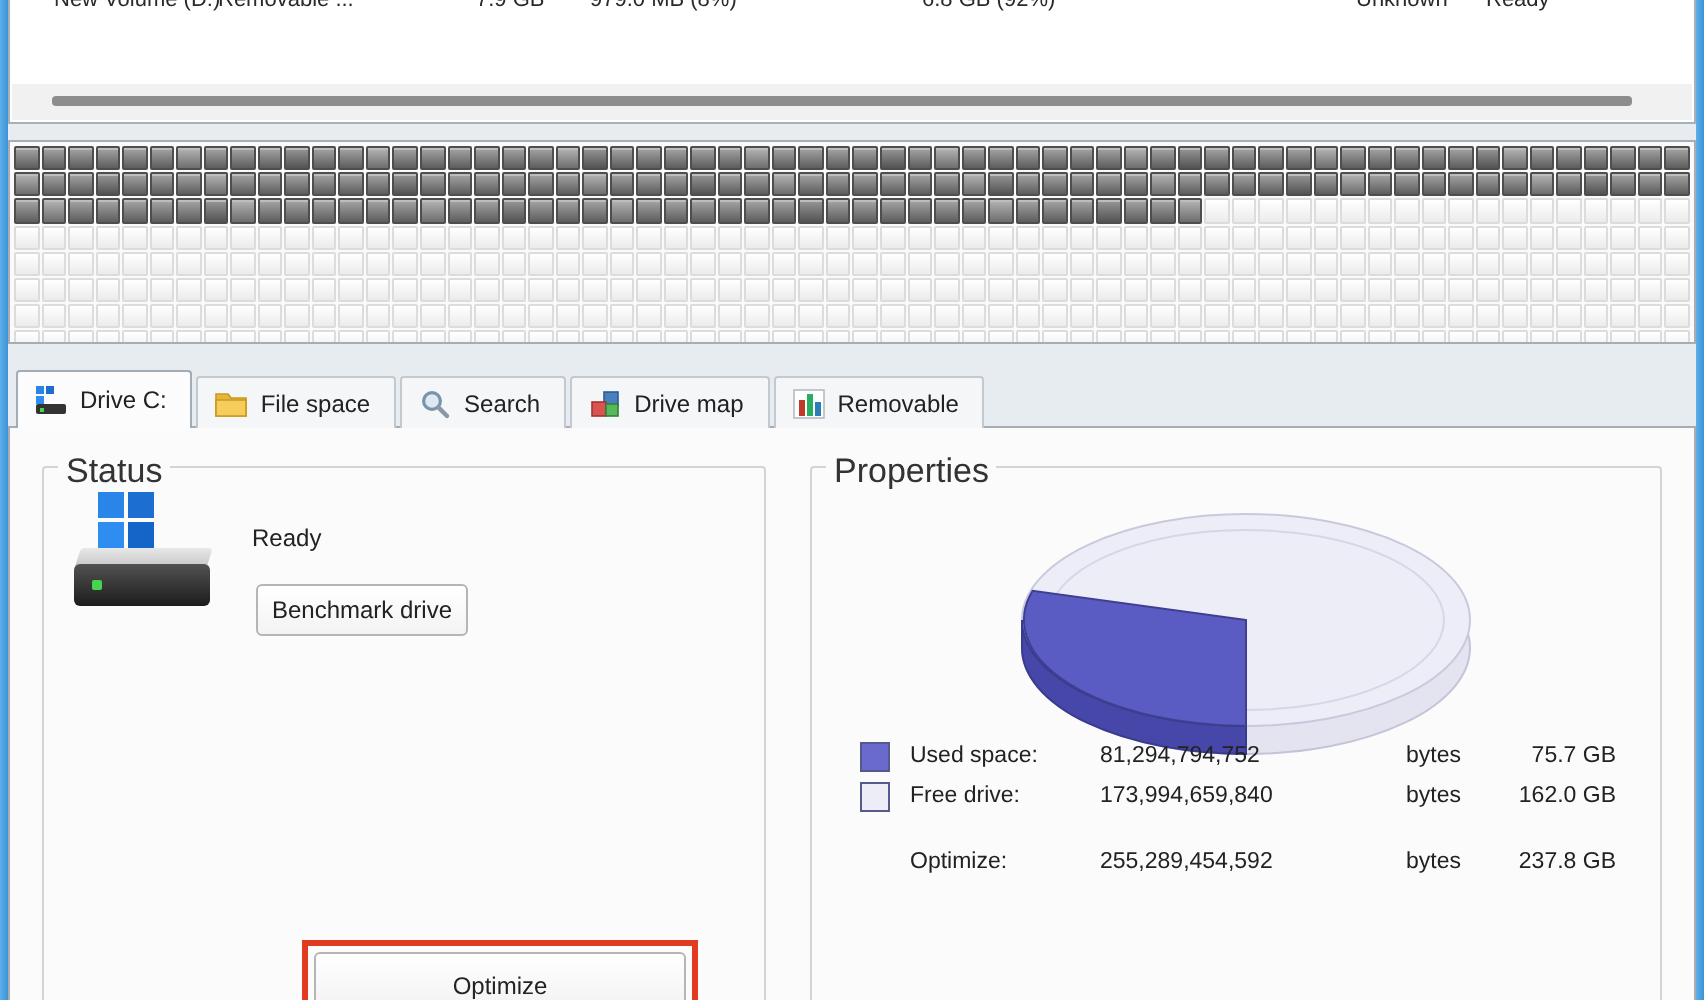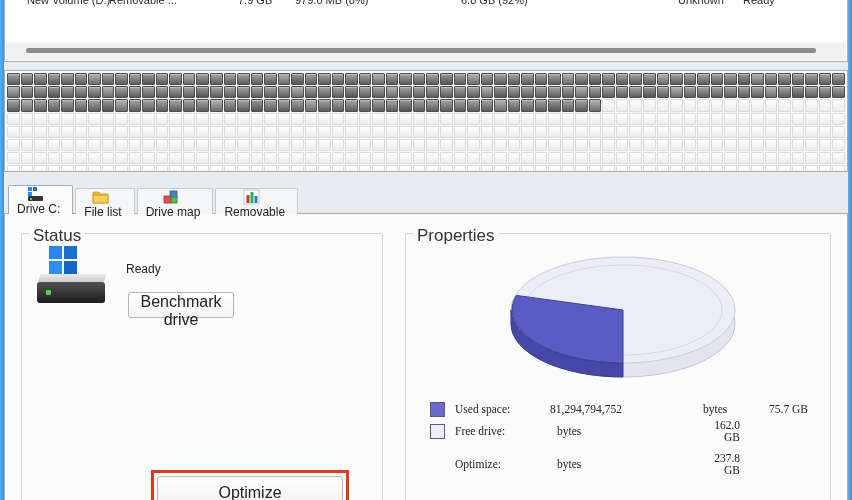--- a/index.html
+++ b/index.html
@@ -27,21 +27,21 @@
   .blk { height:12.2px; border-radius:1px; }
   .blk.e { background:linear-gradient(180deg,#ffffff 0%,#ebebeb 100%); border:1px solid #dcdcdc; box-shadow:inset 0 1px 0 #fff; }
   .blk.f { background:linear-gradient(180deg,#a6a6a6 0%,#5d5d5d 100%); border:1px solid #4e4e4e; box-shadow:inset 0 1px 0 #bdbdbd; }
   .blk.f:nth-child(7n) { background:linear-gradient(180deg,#b5b5b5 0%,#6e6e6e 100%); }
   .blk.f:nth-child(11n) { background:linear-gradient(180deg,#989898 0%,#535353 100%); }
 
   
   .tabstrip { position:absolute; left:8px; top:185px; height:29px; display:flex; align-items:flex-end; z-index:5; }
   .tab { display:flex; align-items:center; height:26px; padding:0 12px 0 8px; margin-right:2px;
     background:#f4f6f7; border:1px solid #c3c9ce; border-bottom:none; border-radius:2px 2px 0 0;
-    font-size:12px; color:#222; cursor:default;flex-direction:column; }
+    font-size:12px; color:#222; cursor:default; }
   .tab.active { height:29px; background:#fcfcfc; border-color:#a2acb4; position:relative; }
   .tab.active::after { content:""; position:absolute; left:0; right:0; bottom:-1px; height:2px; background:#fcfcfc; }
   .tab .ticon { width:17px; height:16px; margin-right:6px; flex:0 0 auto; }
 
   
   .content-panel { position:absolute; left:4px; top:213px; width:844px; height:300px;
     background:#fbfbfb; border:1px solid #a7adb3; }
 
   .groupbox { position:absolute; border:1px solid #d2d5d8; border-radius:2px; }
   .groupbox .glabel { position:absolute; top:-8px; left:7px; background:#fbfbfb; padding:0 4px; font-size:17px; color:#333; }
@@ -52,29 +52,29 @@
   .drive-ico { position:absolute; left:15px; top:12px; width:72px; height:64px; }
   .drive-ico .sq { position:absolute; width:13px; height:13px; }
   .sq1 { left:12px; top:0; background:#2a85e8; } .sq2 { left:27px; top:0; background:#1c6fd0; }
   .sq3 { left:12px; top:15px; background:#2f8cf0; } .sq4 { left:27px; top:15px; background:#1565c8; }
   .drive-ico .slab { position:absolute; left:2px; top:28px; width:66px; height:9px; background:linear-gradient(180deg,#e8e8e8,#c9c9c9); border-radius:2px 2px 0 0; transform:skewX(-18deg); }
   .drive-ico .bodyp { position:absolute; left:0px; top:36px; width:68px; height:21px; background:linear-gradient(180deg,#525252,#1c1c1c); border-radius:3px; }
   .drive-ico .led { position:absolute; left:9px; top:44px; width:5px; height:5px; background:#46d64e; border-radius:1px; }
 
   .ready-text { position:absolute; left:104px; top:28px; font-size:12px; color:#222; }
   .btn { background:linear-gradient(180deg,#ffffff,#f3f3f3); border:1px solid #b5b5b5; border-radius:3px;
-    font-size:16px; color:#222; text-align:center; font-family:"Liberation Sans",sans-serif; }
+    font-size:12px; color:#222; text-align:center; font-family:"Liberation Sans",sans-serif; }
   .benchmark-btn { position:absolute; left:106px; top:58px; width:106px; height:26px; }
 
   .optimize-wrap { position:absolute; left:129px; top:236px; width:198px; height:70px; border:3px solid #e23a1f; padding:3px; }
   .optimize-btn { width:100%; height:28px; padding-top:5px; }
 
   
   .pie-svg { position:absolute; left:90px; top:2px; }
-  .legend { position:absolute; left:24px; top:165px; width:378px; font-size:11.5px; color:#222;font-family:Liberation Serif, serif; }
+  .legend { position:absolute; left:24px; top:134px; width:378px; font-size:11.5px; color:#222; }
   .lrow { display:grid; grid-template-columns:18px 102px 1fr 44px 68px; align-items:center; height:20px; }
   .lrow.spacer { margin-top:13px; }
   .lrow .sw { width:15px; height:15px; border:1px solid #555a8a; }
   .lrow .lab { padding-left:7px; }
   .lrow .bytes { }
   .lrow .unit { padding-left:7px; }
   .lrow .gb { text-align:right; }
 </style>
 </head>
 <body>
@@ -608,21 +608,28 @@
           <rect x="1" y="10" width="15" height="5" rx="1" fill="#333"></rect>
           <rect x="3" y="12" width="2" height="2" fill="#46d64e"></rect>
         </svg></span>
       <span>Drive C:</span>
     </div>
     <div class="tab">
       <span class="ticon"><svg width="17" height="16" viewBox="0 0 17 16">
           <path d="M1 3h6l1.5 2H16v9H1z" fill="#e8b73a" stroke="#c79a20" stroke-width="0.8"></path>
           <path d="M1 6h15v8H1z" fill="#f6cd5a" stroke="#c79a20" stroke-width="0.8"></path>
         </svg></span>
-      <span>File list</span>
+      <span>File space</span>
+    </div>
+    <div class="tab">
+      <span class="ticon"><svg width="17" height="16" viewBox="0 0 17 16">
+          <circle cx="7" cy="6.5" r="4.2" fill="#dce9f5" stroke="#7a93ad" stroke-width="1.6"></circle>
+          <line x1="10.2" y1="9.7" x2="14.5" y2="14" stroke="#8a97a5" stroke-width="2.2" stroke-linecap="round"></line>
+        </svg></span>
+      <span>Search</span>
     </div>
     <div class="tab">
       <span class="ticon"><svg width="17" height="16" viewBox="0 0 17 16">
           <rect x="8" y="2" width="7" height="7" fill="#4a7fbf" stroke="#2d5c94" stroke-width="0.8"></rect>
           <rect x="2" y="7" width="7" height="7" fill="#d9534f" stroke="#a33430" stroke-width="0.8"></rect>
           <rect x="9" y="8" width="6" height="6" fill="#58b85c" stroke="#34803a" stroke-width="0.8"></rect>
         </svg></span>
       <span>Drive map</span>
     </div>
     <div class="tab">
@@ -671,23 +678,25 @@
       <div class="lrow">
         <span class="sw" style="background: rgb(106, 106, 206);"></span>
         <span class="lab">Used space:</span>
         <span class="bytes">81,294,794,752</span>
         <span class="unit">bytes</span>
         <span class="gb">75.7 GB</span>
       </div>
       <div class="lrow">
         <span class="sw" style="background: rgb(237, 237, 248);"></span>
         <span class="lab">Free drive:</span>
+        <span class="bytes">173,994,659,840</span>
         <span class="unit">bytes</span>
         <span class="gb">162.0 GB</span>
       </div>
       <div class="lrow spacer">
         <span></span>
         <span class="lab">Optimize:</span>
+        <span class="bytes">255,289,454,592</span>
         <span class="unit">bytes</span>
         <span class="gb">237.8 GB</span>
       </div>
     </div>
 </div>
 
 </body></html>

